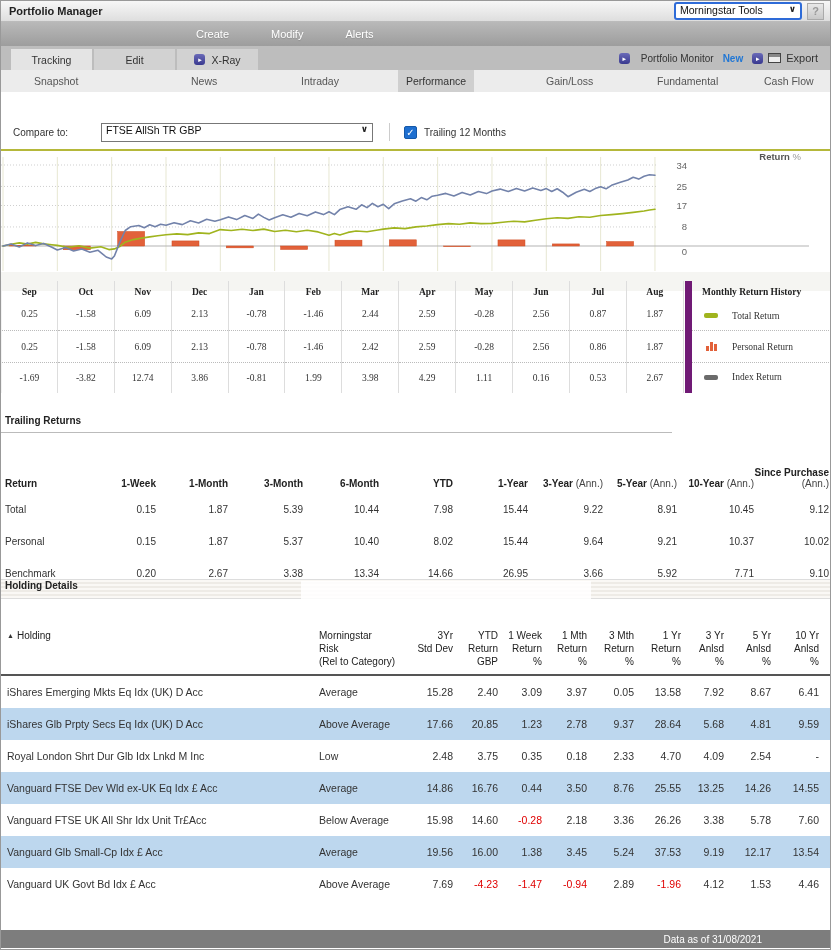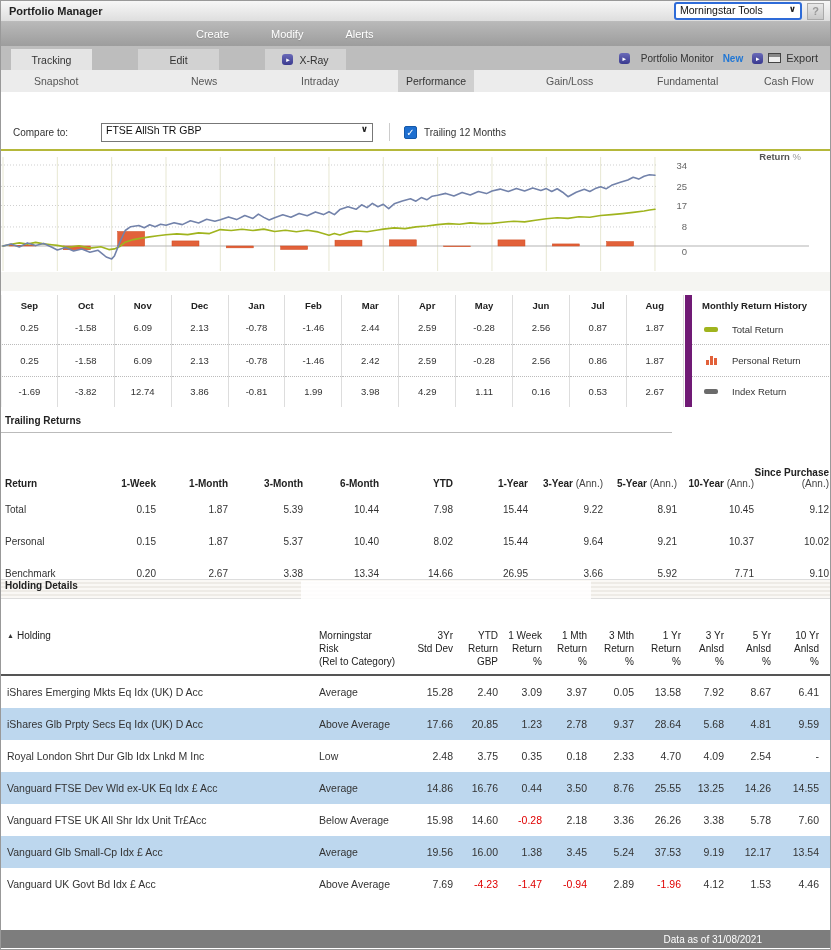--- a/index.html
+++ b/index.html
@@ -20,21 +20,21 @@
     border:1px solid #aaa;color:#999;font-weight:bold;font-size:11px;text-align:center;line-height:15px;}
 
   
   .menubar{position:absolute;top:21px;left:0;width:100%;height:24px;
     background:linear-gradient(#b9b9b9,#9d9d9d);display:flex;align-items:center;}
   .portfolio-select{width:145px;margin-left:8px;height:17px;margin-top:44px;}
   .menu-item{color:#fff;font-size:11px;margin-left:42px;cursor:default;text-shadow:0 1px 1px rgba(0,0,0,.15);}
 
   
   .tabrow{position:absolute;top:45px;left:0;width:100%;height:24px;background:#bdbdbd;
-    display:flex;align-items:flex-end;gap:44px;}
+    display:flex;align-items:flex-end;}
   .tab{height:21px;width:81px;margin-right:2px;display:flex;align-items:center;justify-content:center;
     font-size:10.5px;color:#333;background:#d2d2d2;}
   .tab.first{margin-left:10px;}
   .tab.active{background:#e4e4e4;}
   .tabrow-right{margin-left:auto;display:flex;align-items:center;height:100%;padding-right:12px;gap:5px;}
   .blue-arrow{width:11px;height:11px;border-radius:3px;display:inline-flex;align-items:center;justify-content:center;
     background:linear-gradient(#6a6ab8,#39398f);color:#fff;font-size:7px;line-height:1;}
   .pm-label{font-size:10px;color:#333;margin-left:6px;}
   .new-badge{font-size:10px;font-weight:bold;color:#2277d4;margin:0 4px;}
   .export-icon{width:13px;height:10px;border:1px solid #444;position:relative;display:inline-block;background:#eee;}
@@ -54,21 +54,21 @@
   .vsep{width:1px;height:18px;background:#ccc;margin:0 14px 0 16px;}
   .checkbox{width:13px;height:13px;background:#1e6fd0;border:1px solid #1558a8;border-radius:2px;
     color:#fff;font-size:10px;line-height:12px;text-align:center;}
   .check-label{font-size:10px;color:#333;margin-left:7px;}
 
   
   #chart-wrap{position:absolute;top:148px;left:0;width:831px;height:144px;}
   #chart-svg{display:block;}
 
   
-  #monthly{position:absolute;top:294px;left:0;width:831px;height:112px;display:flex;}
+  #monthly{position:absolute;top:280px;left:0;width:831px;height:112px;display:flex;font-family:Liberation Serif, serif;}
   #monthly-cols{display:flex;width:683px;}
   .mcol{width:56.9px;border-right:1px solid #ddd;display:flex;flex-direction:column;}
   .mcol:first-child{border-left:1px solid #f2f2f2;}
   .mcell{font-size:9.5px;text-align:center;}
   .mcell.mon{height:20px;line-height:22px;font-weight:bold;color:#222;}
   .mcell.v1{height:30px;line-height:26px;border-bottom:1px dotted #bbb;}
   .mcell.v2{height:32px;line-height:32px;border-bottom:1px dotted #bbb;}
   .mcell.v3{height:28px;line-height:30px;}
   #monthly-legend{width:146px;border-left:7px solid #701a75;margin-left:1px;}
   .leg-title{font-size:9.5px;font-weight:bold;color:#222;height:20px;line-height:22px;padding-left:10px;}

